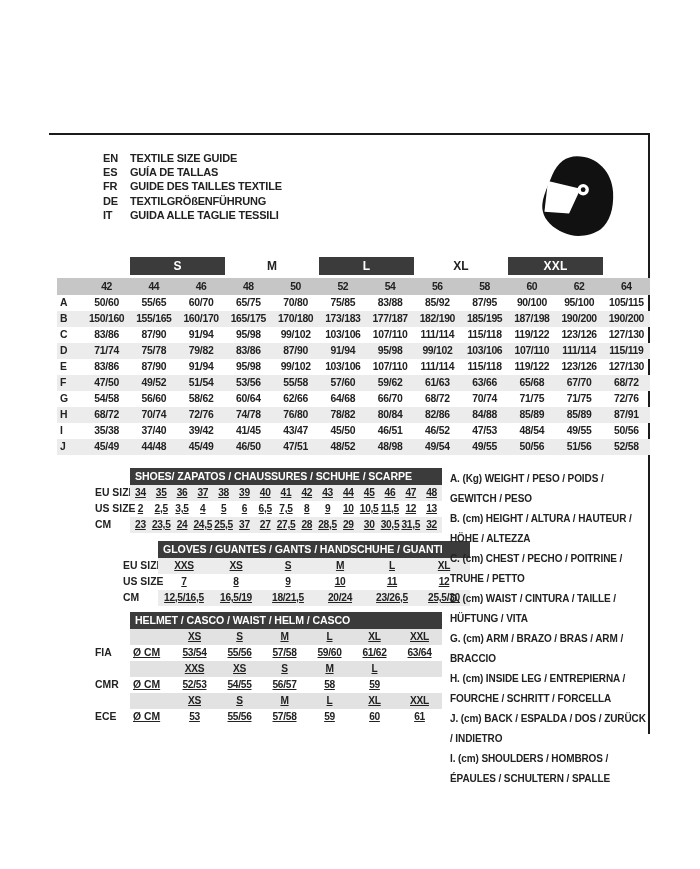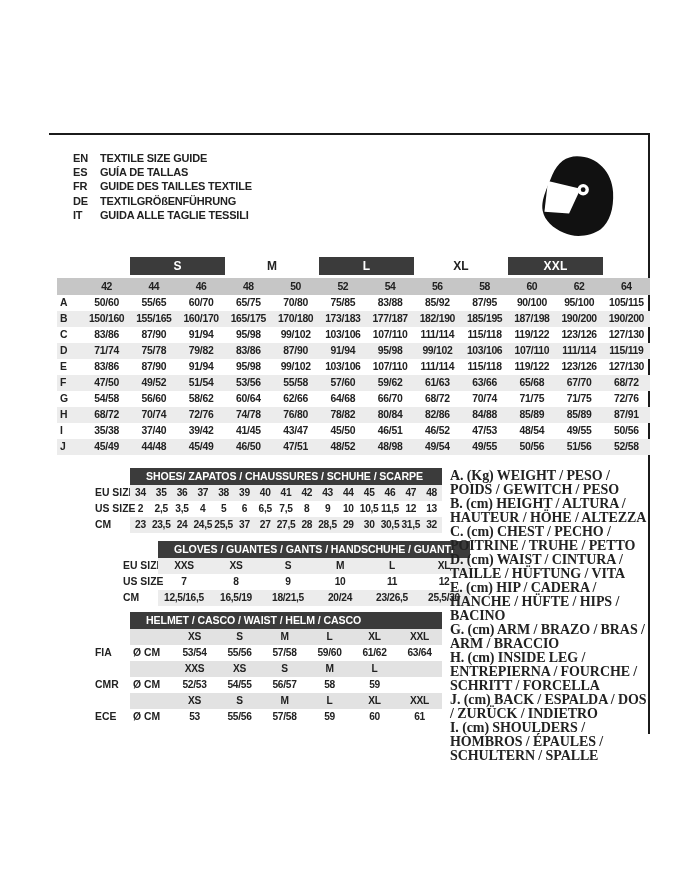--- a/index.html
+++ b/index.html
@@ -10,21 +10,21 @@
     color:var(--ink,#222222);
     -webkit-font-smoothing:antialiased;
   }
   .abs { position:absolute; }
 
   
   .frame-top   { left:49px;  top:133px; width:601px; height:2px; background:var(--frame,#1b1b1b); }
   .frame-right { left:648px; top:133px; width:2px; height:601px; background:var(--frame,#1b1b1b); }
 
   
-  .lang-list { left:73px; top:151px; }
+  .lang-list { left:103px; top:151px; }
   .lang-row  { display:flex; font-weight:700; font-size:11px; line-height:14.2px; letter-spacing:-0.2px; white-space:nowrap; }
   .lang-code { width:27px; }
 
   
   .helmet-logo { left:533px; top:151px; width:88px; height:88px; }
 
   
   .textile { left:57px; top:257px; width:593px; font-weight:700; }
   .t-grouprow { display:flex; height:21px; align-items:flex-start; }
   .t-group-spacer { width:73.25px; }
@@ -33,35 +33,35 @@
   .t-sizerow { display:flex; height:17px; line-height:17px; background:var(--gray-mid,#c6c6c6); }
   .t-label { width:26px; font-size:10.4px; padding-left:3px; }
   .t-cell { flex:1; text-align:center; font-size:10.4px; letter-spacing:-0.3px; white-space:nowrap; }
   .t-row { display:flex; height:16px; line-height:16px; }
   .t-row.shade { background:var(--gray-light,#ececec); }
 
   
   .section { position:absolute; left:95px; width:553px; font-weight:700; }
   .sec-title { margin-left:35px; width:312px; height:17px; line-height:17px;
                background:var(--bar,#3b3b3b); color:#ffffff; font-size:10.6px;
-               padding-left:16px; letter-spacing:-0.1px; white-space:nowrap; }
+               padding-left:5px; letter-spacing:-0.1px; white-space:nowrap; }
   .sec-row { display:flex; height:16px; line-height:16px; }
   .sec-label { width:35px; font-size:10.4px; white-space:nowrap; }
-  .sec-data { width:312px; display:flex; }
+  .sec-data { width:312px; display:flex;text-decoration:underline; }
   .sec-data.shade { background:var(--gray-light,#ececec); }
   .sec-data.helmet-band { background:var(--gray-helmet,#e2e2e2); }
   .sec-cell { flex:1; text-align:center; font-size:10.2px; letter-spacing:-0.3px; white-space:nowrap; overflow:visible; }
   .hel-unit-sp { width:42px; font-size:10.4px; padding-left:3px; white-space:nowrap; }
   .shoes  { top:468px; }
   .gloves { top:541px;margin-left:28px; }
   .helmets{ top:612px; }
 
   
   .legend { left:450px; top:469px; width:197px; }
-  .legend-item { font-size:14px; font-weight:700; line-height:14px; letter-spacing:-0.1px;font-family:Liberation Serif, serif; }
+  .legend-item { font-size:10px; font-weight:700; line-height:20px; letter-spacing:-0.1px; }
 </style>
 </head>
 <body>
 
 <div class="abs frame-top"></div>
 <div class="abs frame-right"></div>
 
 <div class="abs lang-list">
     <div class="lang-row">
       <span class="lang-code">EN</span>
@@ -445,18 +445,17 @@
         <div class="sec-cell">61</div>
       </div>
     </div>
   </div>
 
 <div class="abs legend">
     <div class="legend-item">A. (Kg) WEIGHT / PESO / POIDS / GEWITCH / PESO</div>
     <div class="legend-item">B. (cm) HEIGHT / ALTURA / HAUTEUR / HÖHE / ALTEZZA</div>
     <div class="legend-item">C. (cm) CHEST / PECHO / POITRINE / TRUHE / PETTO</div>
     <div class="legend-item">D. (cm) WAIST / CINTURA / TAILLE / HÜFTUNG / VITA</div>
-    <div class="legend-item">E. (cm) HIP / CADERA / HANCHE / HÜFTE / HIPS / BACINO</div>
     <div class="legend-item">G. (cm) ARM / BRAZO / BRAS / ARM / BRACCIO</div>
     <div class="legend-item">H. (cm) INSIDE LEG / ENTREPIERNA / FOURCHE / SCHRITT / FORCELLA</div>
     <div class="legend-item">J. (cm) BACK / ESPALDA / DOS / ZURÜCK / INDIETRO</div>
     <div class="legend-item">I. (cm) SHOULDERS / HOMBROS / ÉPAULES / SCHULTERN / SPALLE</div>
   </div>
 
 </body></html>

